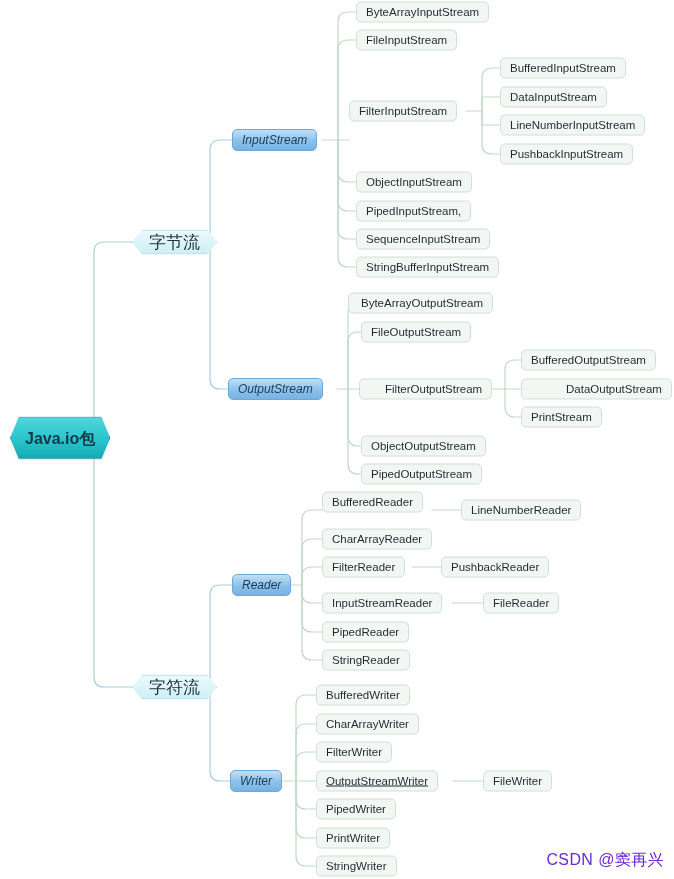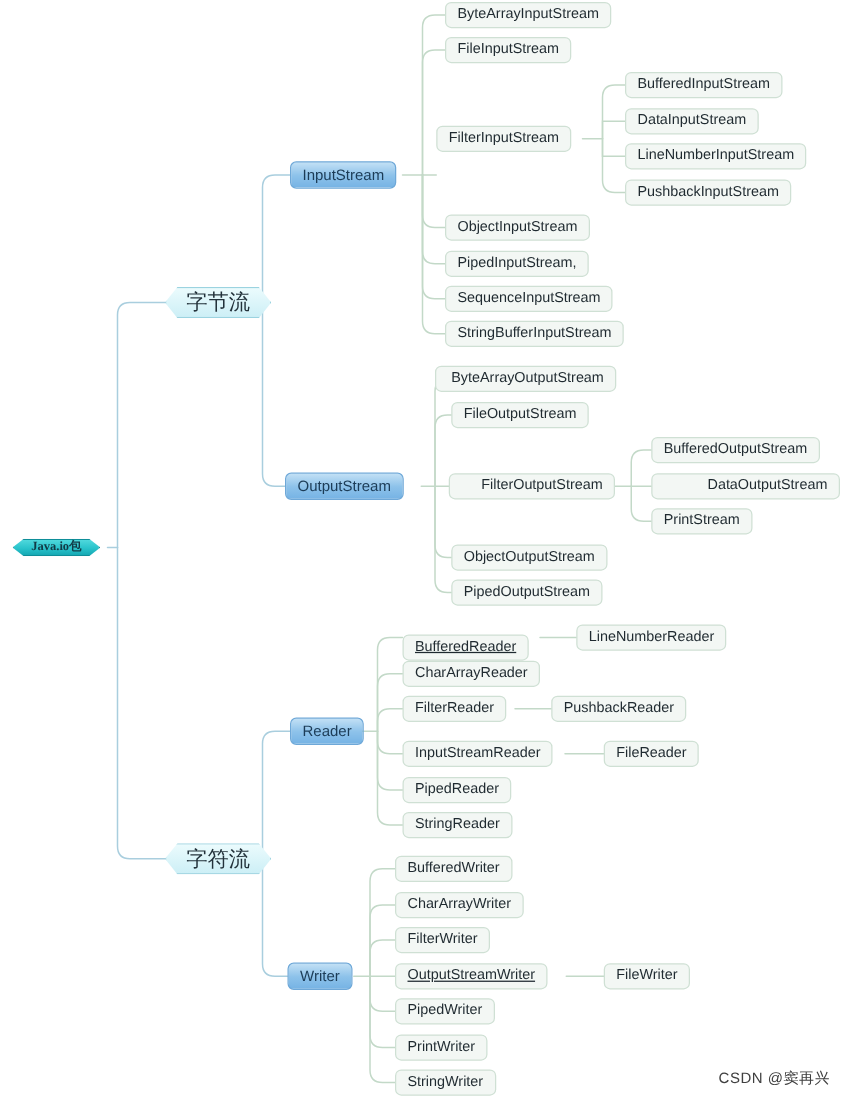--- a/index.html
+++ b/index.html
@@ -31,29 +31,28 @@
     white-space: nowrap;
     display: flex;
     align-items: center;
     justify-content: center;
     transform: translateY(-50%);
     line-height: 1;
   }
 
   
   .node.root {
-    height: 14px;
+    height: 43px;
     padding: 0 14px;
     color: #123a46;
-    font-size: 10px;
+    font-size: 16px;
     font-weight: bold;
     background: linear-gradient(180deg, #4fd8dc 0%, #29c3cb 55%, #16a9b4 100%);
     border: 1px solid #0e8e99;
     clip-path: polygon(9px 0, calc(100% - 9px) 0, 100% 50%, calc(100% - 9px) 100%, 9px 100%, 0 50%);
-    font-family: Liberation Serif, serif;
   }
 
   
   .node.cat {
     height: 25px;
     padding: 0 16px;
     color: #23323b;
     font-size: 17px;
     background: linear-gradient(180deg, #ebfbfd 0%, #cdeff6 100%);
     border: 1px solid #9bd3e0;
@@ -62,39 +61,40 @@
 
   
   .node.cls {
     height: 22px;
     padding: 0 9px;
     color: #1c3c57;
     font-size: 12px;
     background: linear-gradient(180deg, #c2e0f5 0%, #8dc2ea 52%, #76b3e4 100%);
     border: 1px solid #6ea8d8;
     border-radius: 5px;
+    font-style: italic;
   }
 
   
   .node.leaf {
     height: 21px;
     padding: 0 9px;
     color: #1f2a30;
     font-size: 11.5px;
     background: #f3f7f4;
     border: 1px solid #cfe0d4;
     border-radius: 5px;
   }
 
   .watermark {
     position: absolute;
     right: 10px;
     bottom: 8px;
-    color: #404040;
-    font-size: 12px;
+    color: #6d28d9;
+    font-size: 16px;
     letter-spacing: .4px;
     user-select: none;
   }
 </style>
 </head>
 <body>
 
 <div id="canvas">
 
   <svg id="edges" viewBox="0 0 674 879" width="674" height="879">
@@ -210,21 +210,21 @@
       <div class="node leaf" style="left: 356px; top: 239px;">SequenceInputStream</div>
       <div class="node leaf" style="left: 356px; top: 267px;">StringBufferInputStream</div>
       <div class="node leaf" style="left: 348px; top: 303px; padding-left: 12px;">ByteArrayOutputStream</div>
       <div class="node leaf" style="left: 361px; top: 332px;">FileOutputStream</div>
       <div class="node leaf" style="left: 359px; top: 389px; padding-left: 25px;">FilterOutputStream</div>
       <div class="node leaf" style="left: 521px; top: 360px;">BufferedOutputStream</div>
       <div class="node leaf" style="left: 521px; top: 389px; padding-left: 44px;">DataOutputStream</div>
       <div class="node leaf" style="left: 521px; top: 417px;">PrintStream</div>
       <div class="node leaf" style="left: 361px; top: 446px;">ObjectOutputStream</div>
       <div class="node leaf" style="left: 361px; top: 474px;">PipedOutputStream</div>
-      <div class="node leaf" style="left: 322px; top: 518px; text-decoration: underline;">BufferedReader</div>
+      <div class="node leaf" style="left: 322px; top: 502px;">BufferedReader</div>
       <div class="node leaf" style="left: 461px; top: 510px;">LineNumberReader</div>
       <div class="node leaf" style="left: 322px; top: 539px;">CharArrayReader</div>
       <div class="node leaf" style="left: 322px; top: 567px;">FilterReader</div>
       <div class="node leaf" style="left: 441px; top: 567px;">PushbackReader</div>
       <div class="node leaf" style="left: 322px; top: 603px;">InputStreamReader</div>
       <div class="node leaf" style="left: 483px; top: 603px;">FileReader</div>
       <div class="node leaf" style="left: 322px; top: 632px;">PipedReader</div>
       <div class="node leaf" style="left: 322px; top: 660px;">StringReader</div>
       <div class="node leaf" style="left: 316px; top: 695px;">BufferedWriter</div>
       <div class="node leaf" style="left: 316px; top: 724px;">CharArrayWriter</div>

